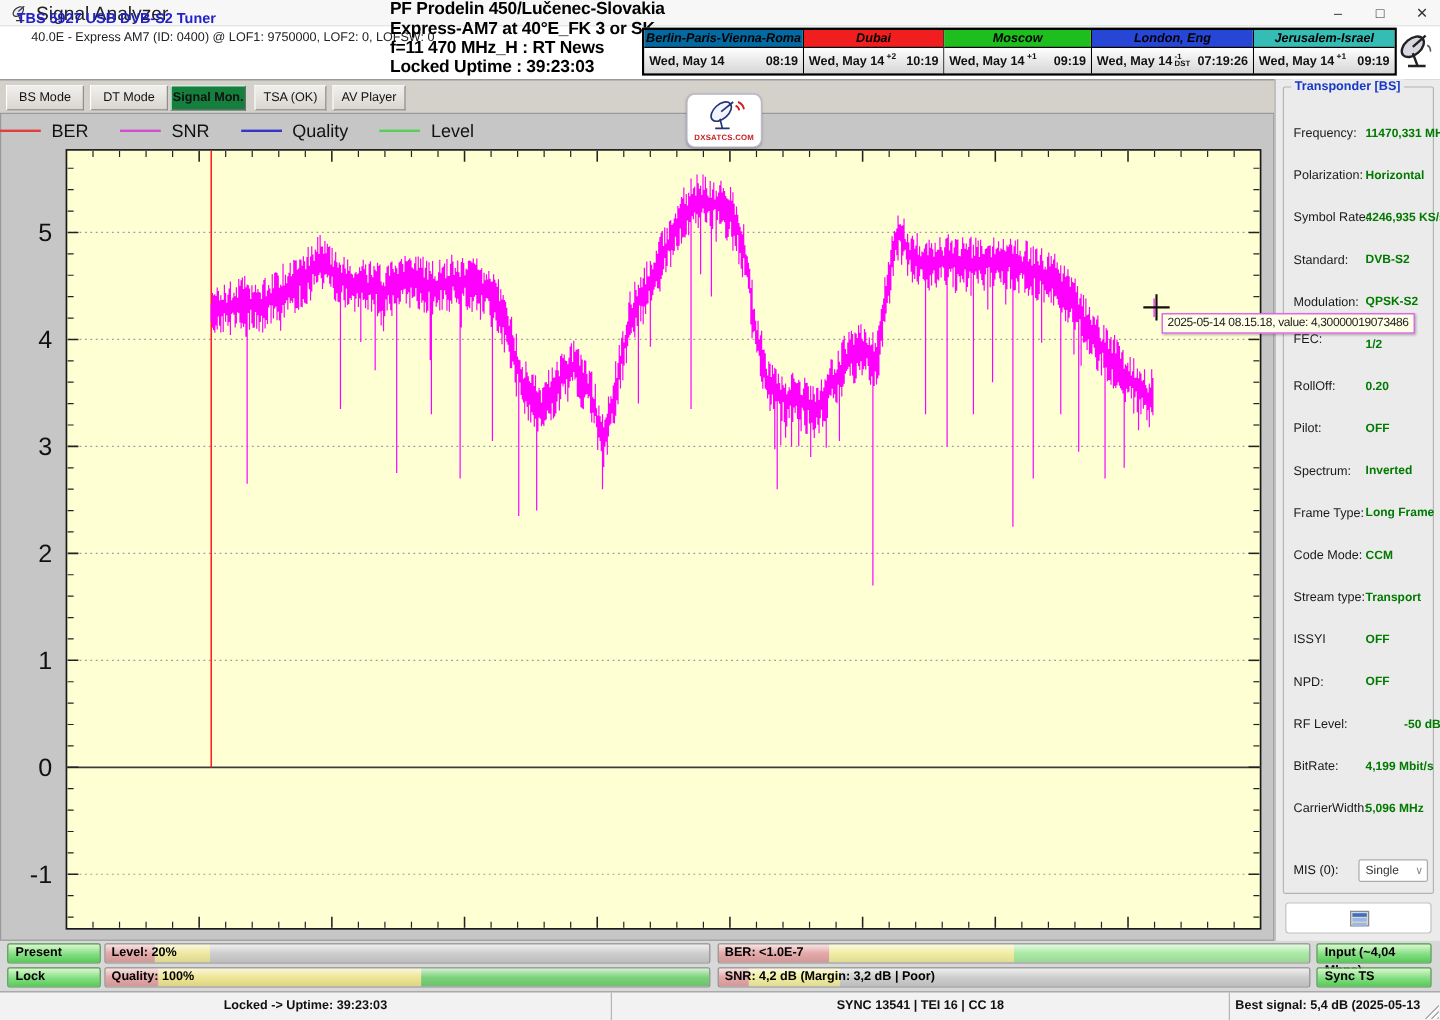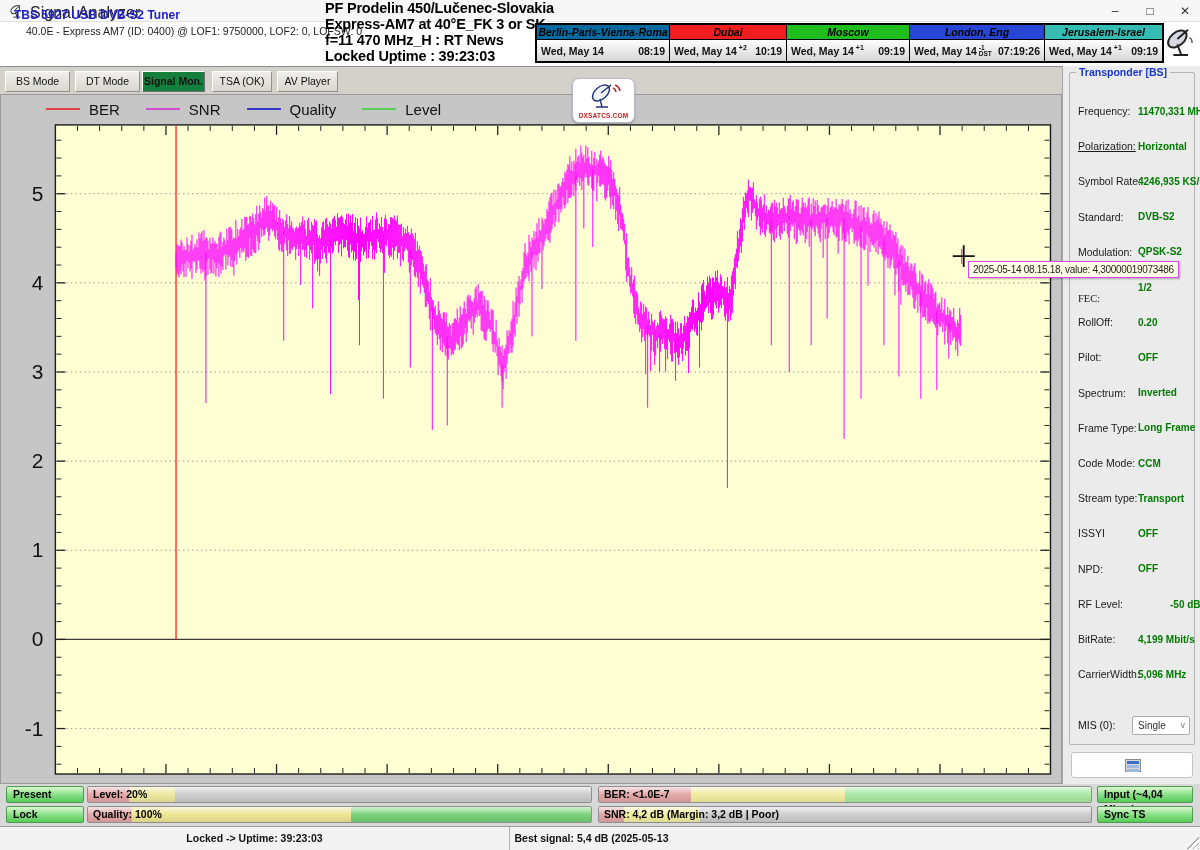--- a/index.html
+++ b/index.html
@@ -30,21 +30,21 @@
   .dstwrap{display:inline-flex;flex-direction:column;font-size:6.5px;line-height:6px;margin-left:2px;font-weight:bold}
   .clock-time{margin-left:auto;white-space:nowrap}
 
   
   #tabbar{left:0;top:66px;width:1200px;height:28px;background:#D4D1CA;border-top:1px solid #8C8C8C}
   .tab{position:absolute;top:4px;height:21px;background:linear-gradient(#F0EFEC,#D9D6CF);border:1px solid #8F8F8F;border-top-color:#FFF;border-left-color:#FFF;font-size:10.5px;text-align:center;line-height:19px;cursor:pointer}
   .tab.active{background:#15803d;font-weight:bold;border-color:#6E6E6E;border-top-color:#FFF;border-left-color:#FFF}
 
   
   #chart-svg{left:0;top:94px;width:1062px;height:690px;background:#C6C6C6;border:1px solid #9A9A9A}
-  #legend-row{left:0;top:96px;width:1060px;height:26px;display:flex;align-items:center;padding-left:46px;gap:26px;z-index:3}
+  #legend-row{left:0;top:96px;width:1060px;height:26px;display:flex;align-items:center;gap:26px;z-index:3}
   .legend-item{display:flex;align-items:center}
   .legend-swatch{width:34px;height:2.5px;margin-right:9px}
   .legend-label{font-size:15px;color:#111}
 
   
   #logo{left:572px;top:78px;width:63px;height:45px;background:#FFF;border:1px solid #B9B9CC;border-radius:7px;z-index:8;box-shadow:0 1px 2px rgba(0,0,0,.25);text-align:center}
   #logo-text{position:absolute;left:0;right:0;bottom:3px;font-size:6.5px;font-weight:bold;color:#C42222;letter-spacing:.2px}
 
   
   #tooltip{left:968px;top:261px;height:17px;background:#FFFFE8;border:1px solid #d946ef;box-shadow:1px 1px 2px rgba(0,0,0,.3);font-size:10px;letter-spacing:-.3px;line-height:15px;padding:0 4px;white-space:nowrap;z-index:9;color:#222}
@@ -387,29 +387,29 @@
 </div>
 
 <div class="abs" id="tooltip">2025-05-14 08.15.18, value: 4,30000019073486</div>
 
 <div class="abs" id="right-panel">
   <div id="tx-group">
     <span id="tx-title">Transponder [BS]</span>
     <div id="tx-rows">
         <span class="tx-label" style="top: 32px;">Frequency:</span>
         <span class="tx-value" style="top: 32.5px;">11470,331 MHz</span>
-        <span class="tx-label" style="top: 67.2px; text-decoration: underline;">Polarization:</span>
+        <span class="tx-label" style="top: 67.2px;">Polarization:</span>
         <span class="tx-value" style="top: 67.7px;">Horizontal</span>
         <span class="tx-label" style="top: 102.4px;">Symbol Rate:</span>
         <span class="tx-value" style="top: 102.9px;">4246,935 KS/s</span>
         <span class="tx-label" style="top: 137.6px;">Standard:</span>
         <span class="tx-value" style="top: 138.1px;">DVB-S2</span>
         <span class="tx-label" style="top: 172.8px;">Modulation:</span>
         <span class="tx-value" style="top: 173.3px;">QPSK-S2</span>
-        <span class="tx-label" style="top: 220px; font-family: Liberation Serif, serif;">FEC:</span>
+        <span class="tx-label" style="top: 204px;">FEC:</span>
         <span class="tx-value" style="top: 208.5px;">1/2</span>
         <span class="tx-label" style="top: 243.2px;">RollOff:</span>
         <span class="tx-value" style="top: 243.7px;">0.20</span>
         <span class="tx-label" style="top: 278.4px;">Pilot:</span>
         <span class="tx-value" style="top: 278.9px;">OFF</span>
         <span class="tx-label" style="top: 313.6px;">Spectrum:</span>
         <span class="tx-value" style="top: 314.1px;">Inverted</span>
         <span class="tx-label" style="top: 348.8px;">Frame Type:</span>
         <span class="tx-value" style="top: 349.3px;">Long Frame</span>
         <span class="tx-label" style="top: 384px;">Code Mode:</span>
@@ -476,15 +476,16 @@
       <i style="background: rgb(226, 164, 164); width: 5%;"></i>
       <i style="background: rgb(240, 236, 158); width: 15.5%;"></i>
       <i style="background: rgb(203, 203, 203); width: 79.5%;"></i>
     </span>
     <span class="bar-label">SNR: 4,2 dB (Margin: 3,2 dB | Poor)</span>
   </div>
 <div class="abs ind-box" id="box-sync">Sync TS</div>
 
 <div class="abs" id="statusbar">
   <div class="status-cell" id="status-left">Locked -&gt; Uptime: 39:23:03</div>
+  <div class="status-cell" id="status-center">SYNC 13541 | TEI 16 | CC 18</div>
   <div class="status-cell" id="status-right">Best signal: 5,4 dB (2025-05-13 14:19)</div>
   <div id="grip"></div>
 </div>
 
 </body></html>

